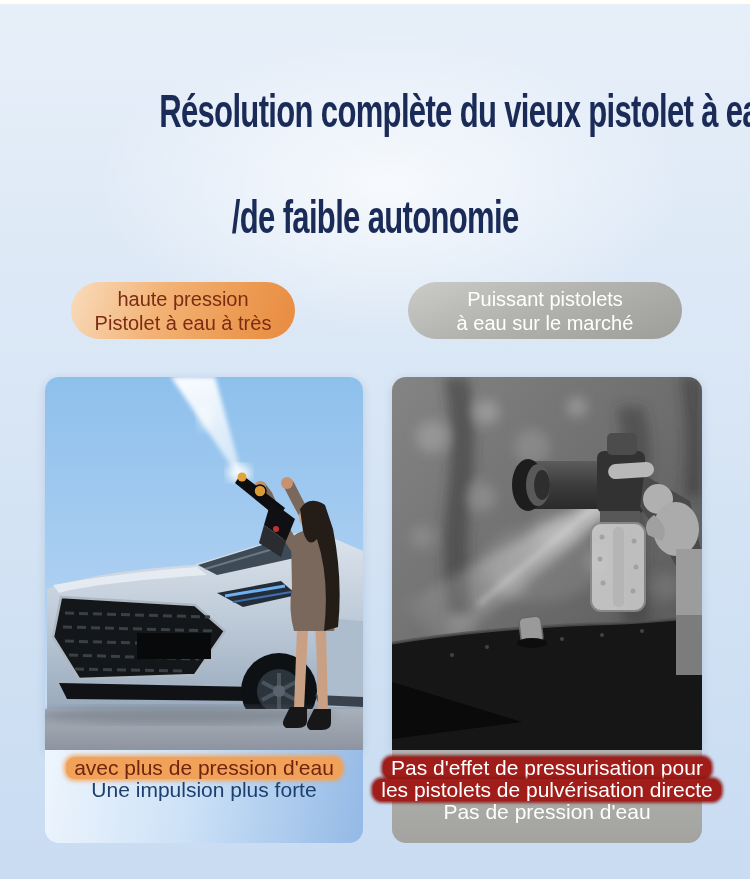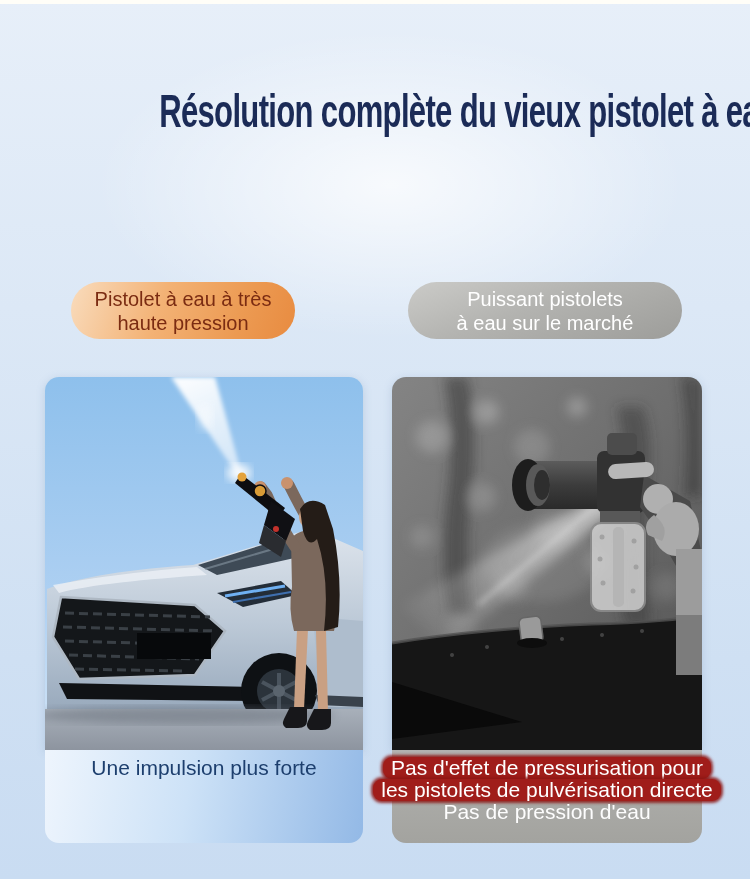--- a/index.html
+++ b/index.html
@@ -69,24 +69,27 @@
 </style>
 </head>
 <body>
 
 <div id="canvas">
   <div class="top-strip"></div>
 
   <div class="headline h1">
     <span class="cond">Résolution complète du vieux pistolet à eau</span>
   </div>
+  <div class="headline h3">
+    <span class="cond">/de faible autonomie</span>
+  </div>
 
   <div class="pill pill-left">
+    <span>haute pression</span>
     <span>Pistolet à eau à très</span>
-    <span>haute pression</span>
   </div>
   <div class="pill pill-right">
     <span>Puissant pistolets</span>
     <span>à eau sur le marché</span>
   </div>
 
   <div class="card card-left">
     <div class="photo">
       <svg width="318" height="373" viewBox="0 0 318 373" xmlns="http://www.w3.org/2000/svg">
         <defs>
@@ -183,20 +186,23 @@
           <path d="M196,97 L240,131 L233,141 L190,106 Z" fill="#0d0d10"></path>
           <circle cx="197" cy="100" r="4.5" fill="#e3a23c"></circle>
           <circle cx="215" cy="114" r="6" fill="#d89b36" stroke="#0d0d10" stroke-width="1.5"></circle>
           <path d="M226,124 L250,142 L241,164 L219,148 Z" fill="#101014"></path>
           <path d="M219,148 L241,164 L236,180 L214,166 Z" fill="#2a2c30"></path>
           <circle cx="231" cy="152" r="3" fill="#c3322c"></circle>
         </g>
       </svg>
     </div>
     <div class="caption caption-left">
+      <div class="cap-line">
+        <span class="hl hl-orange">avec plus de pression d'eau</span>
+      </div>
       <div class="cap-line">Une impulsion plus forte</div>
     </div>
   </div>
 
   <div class="card card-right">
     <div class="photo">
       <svg width="310" height="373" viewBox="0 0 310 373" xmlns="http://www.w3.org/2000/svg">
         <defs>
           <linearGradient id="gbg" x1="0" y1="0" x2="1" y2="1">
             <stop offset="0" stop-color="#848484"></stop>

